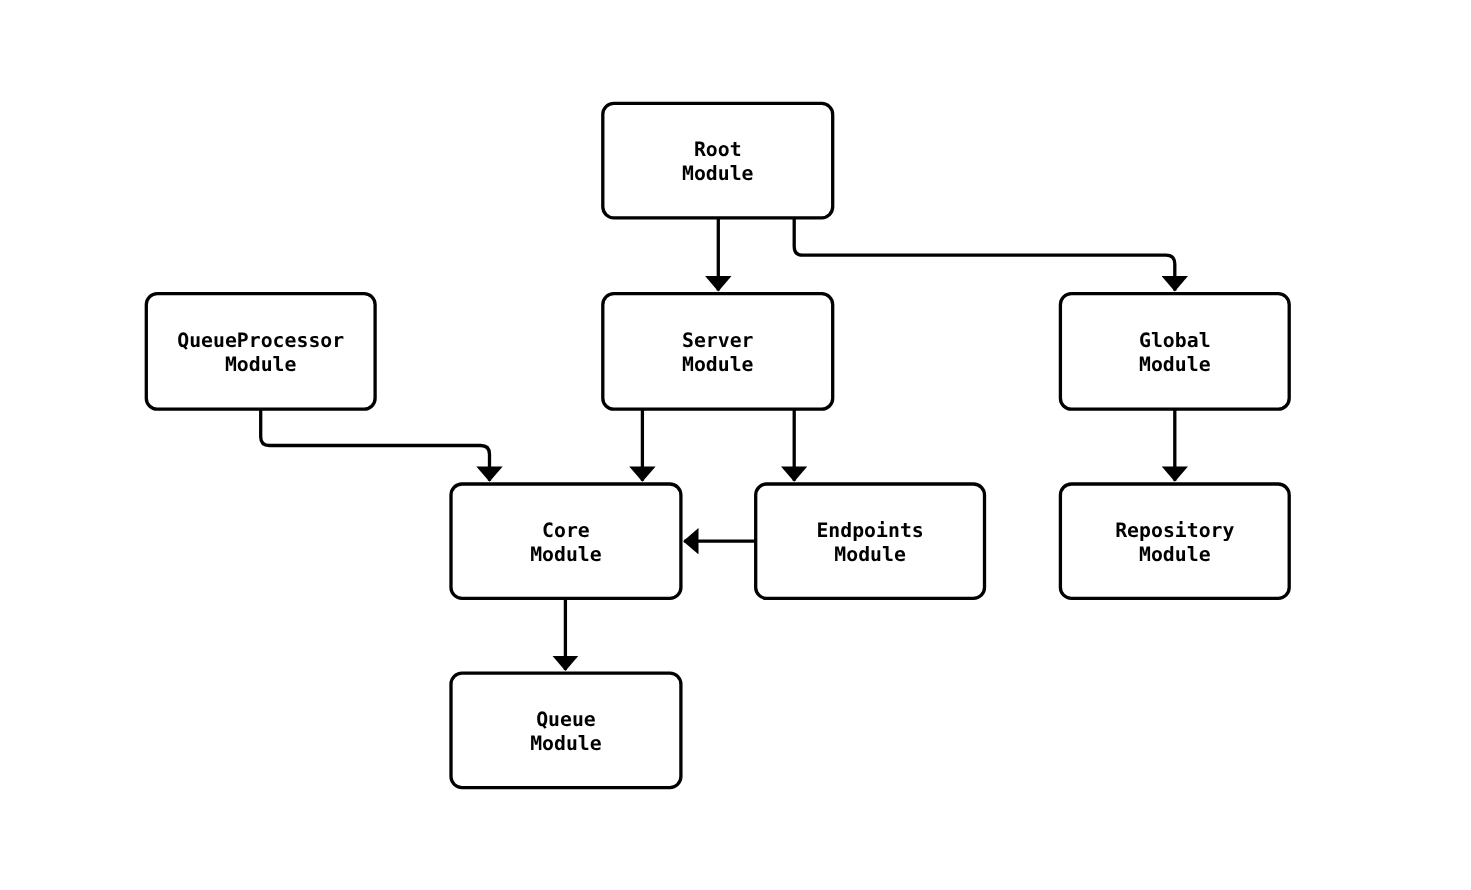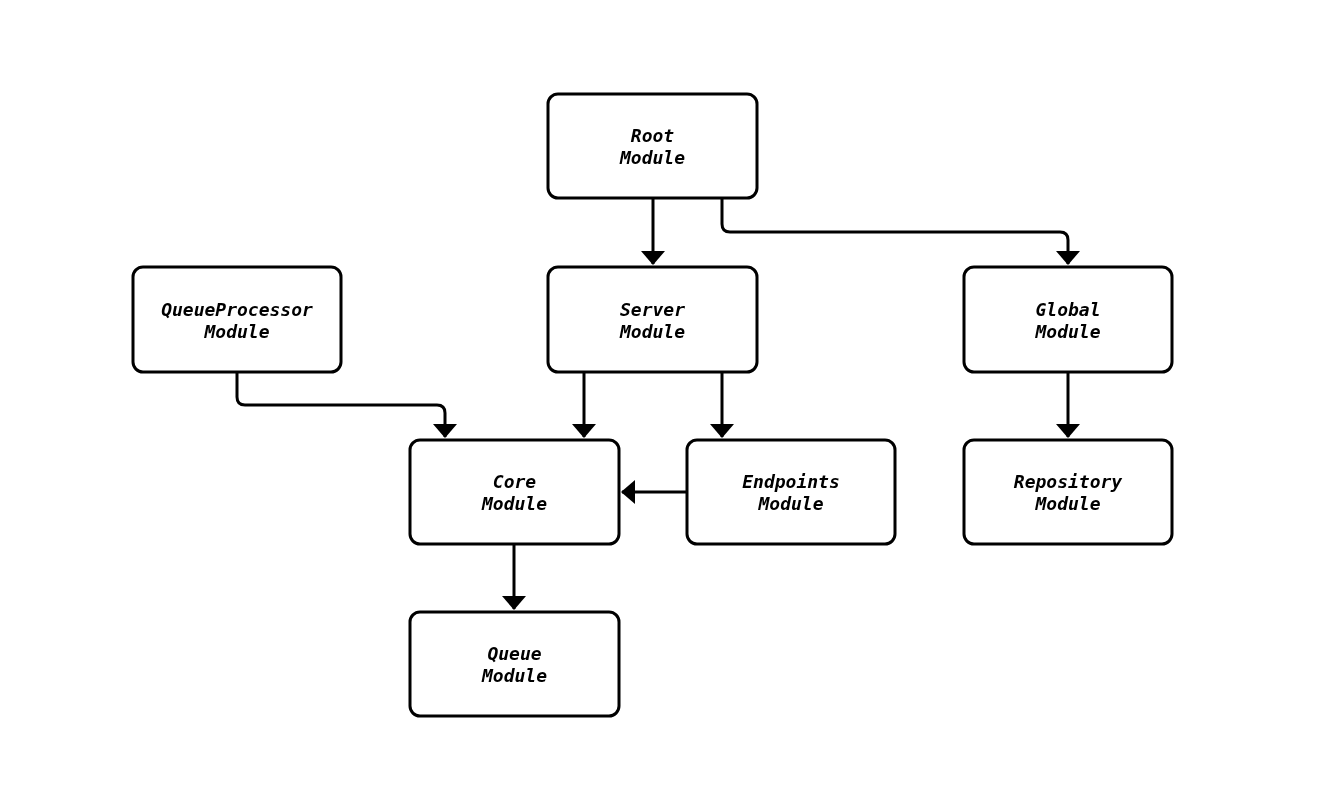--- a/index.html
+++ b/index.html
@@ -6,21 +6,20 @@
     margin: 0;
     padding: 0;
     width: 1337px;
     height: 809px;
     background: var(--bg-color, #ffffff);
     overflow: hidden;
   }
   .diagram-wrap {
     width: 1337px;
     height: 809px;
-    font-style: italic;
   }
   svg.diagram {
     display: block;
   }
   .edge {
     fill: none;
     stroke: var(--stroke-color, #000000);
     stroke-width: 3;
   }
   .node-box {

